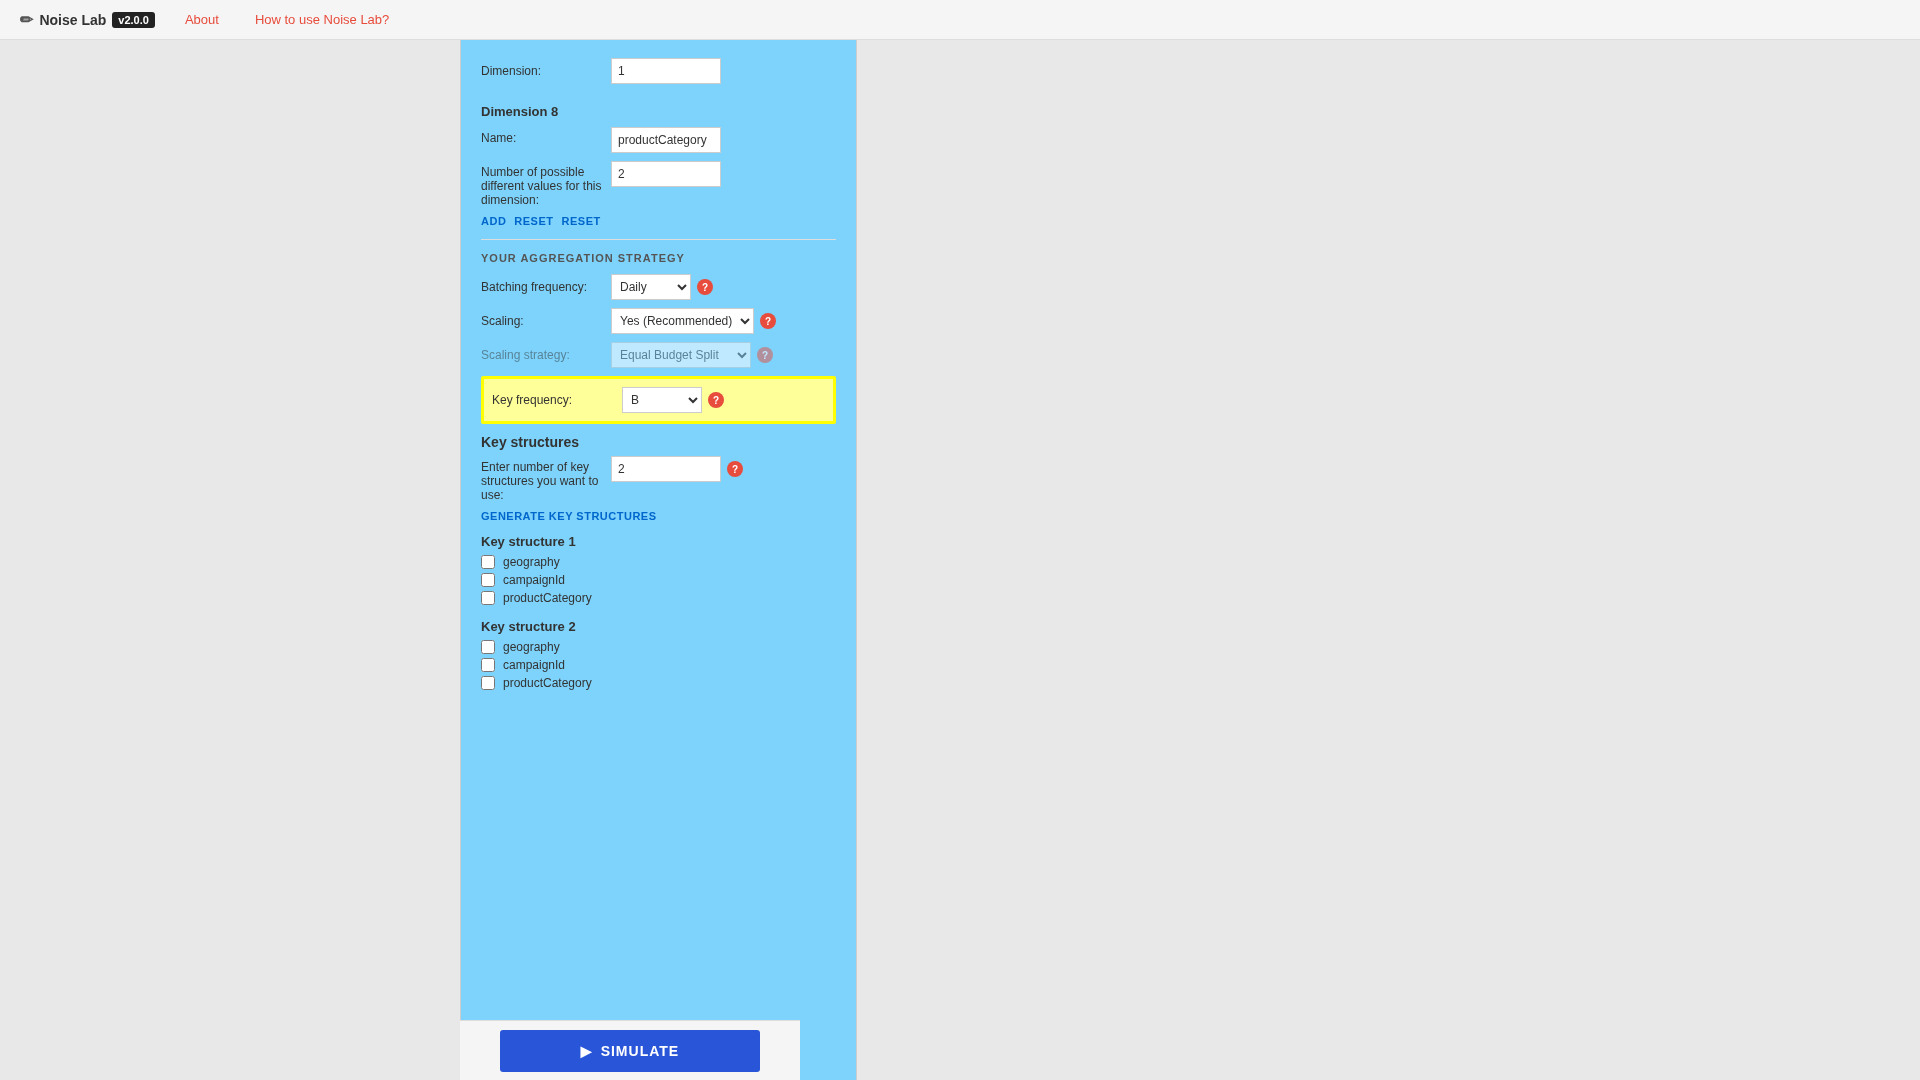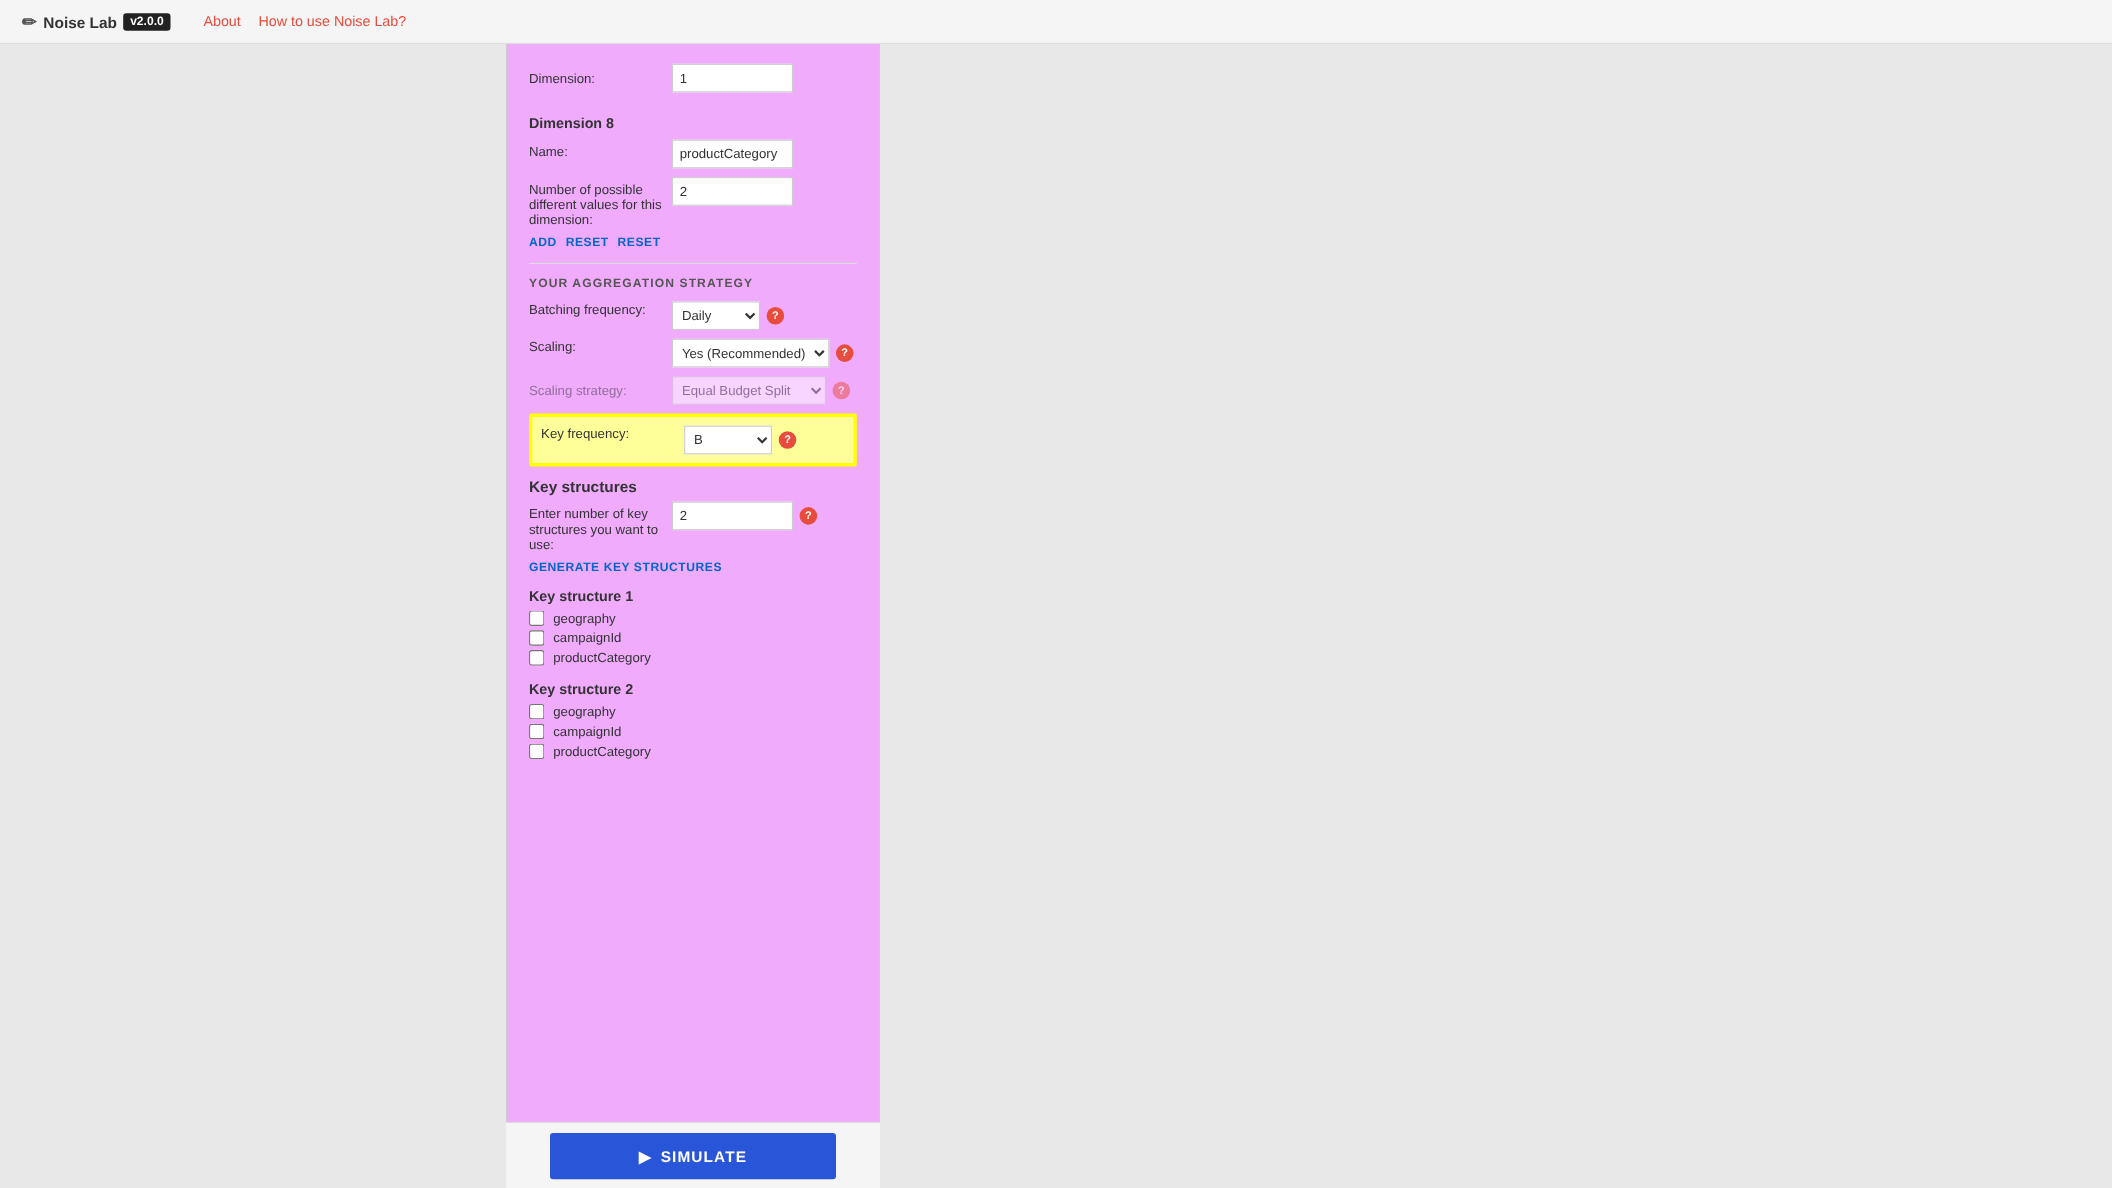--- a/index.html
+++ b/index.html
@@ -41,38 +41,38 @@
     }
     .version-badge {
       background: #222;
       color: #fff;
       font-size: 11px;
       padding: 2px 6px;
       border-radius: 3px;
     }
     .navbar-links {
       display: flex;
-      gap: 16px;
+      gap: 36px;
       margin-left: 10px;
       text-align: center;
     }
     .navbar-links a {
       color: #e74c3c;
       text-decoration: none;
       font-size: 13px;
     }
 
     
     .main-area {
       position: absolute;
       top: 40px;
       left: 460px;
-      width: 340px;
+      width: 397px;
       bottom: 0;
-      background: #f0abfc;
+      background: #7dd3fc;
       border-left: 1px solid #ccc;
       border-right: 1px solid #ccc;
       overflow: hidden;
     }
 
     
     .scroll-panel {
       position: absolute;
       top: 0;
       left: 0;
@@ -155,20 +155,21 @@
     .aggregation-title {
       font-size: 11px;
       font-weight: bold;
       color: #555;
       letter-spacing: 1px;
       margin-bottom: 10px;
     }
 
     .select-row {
       display: flex;
+      align-items: center;
       margin-bottom: 8px;
     }
     .select-label {
       font-size: 12px;
       color: #333;
       min-width: 130px;
     }
     .select-field {
       display: flex;
       align-items: center;

